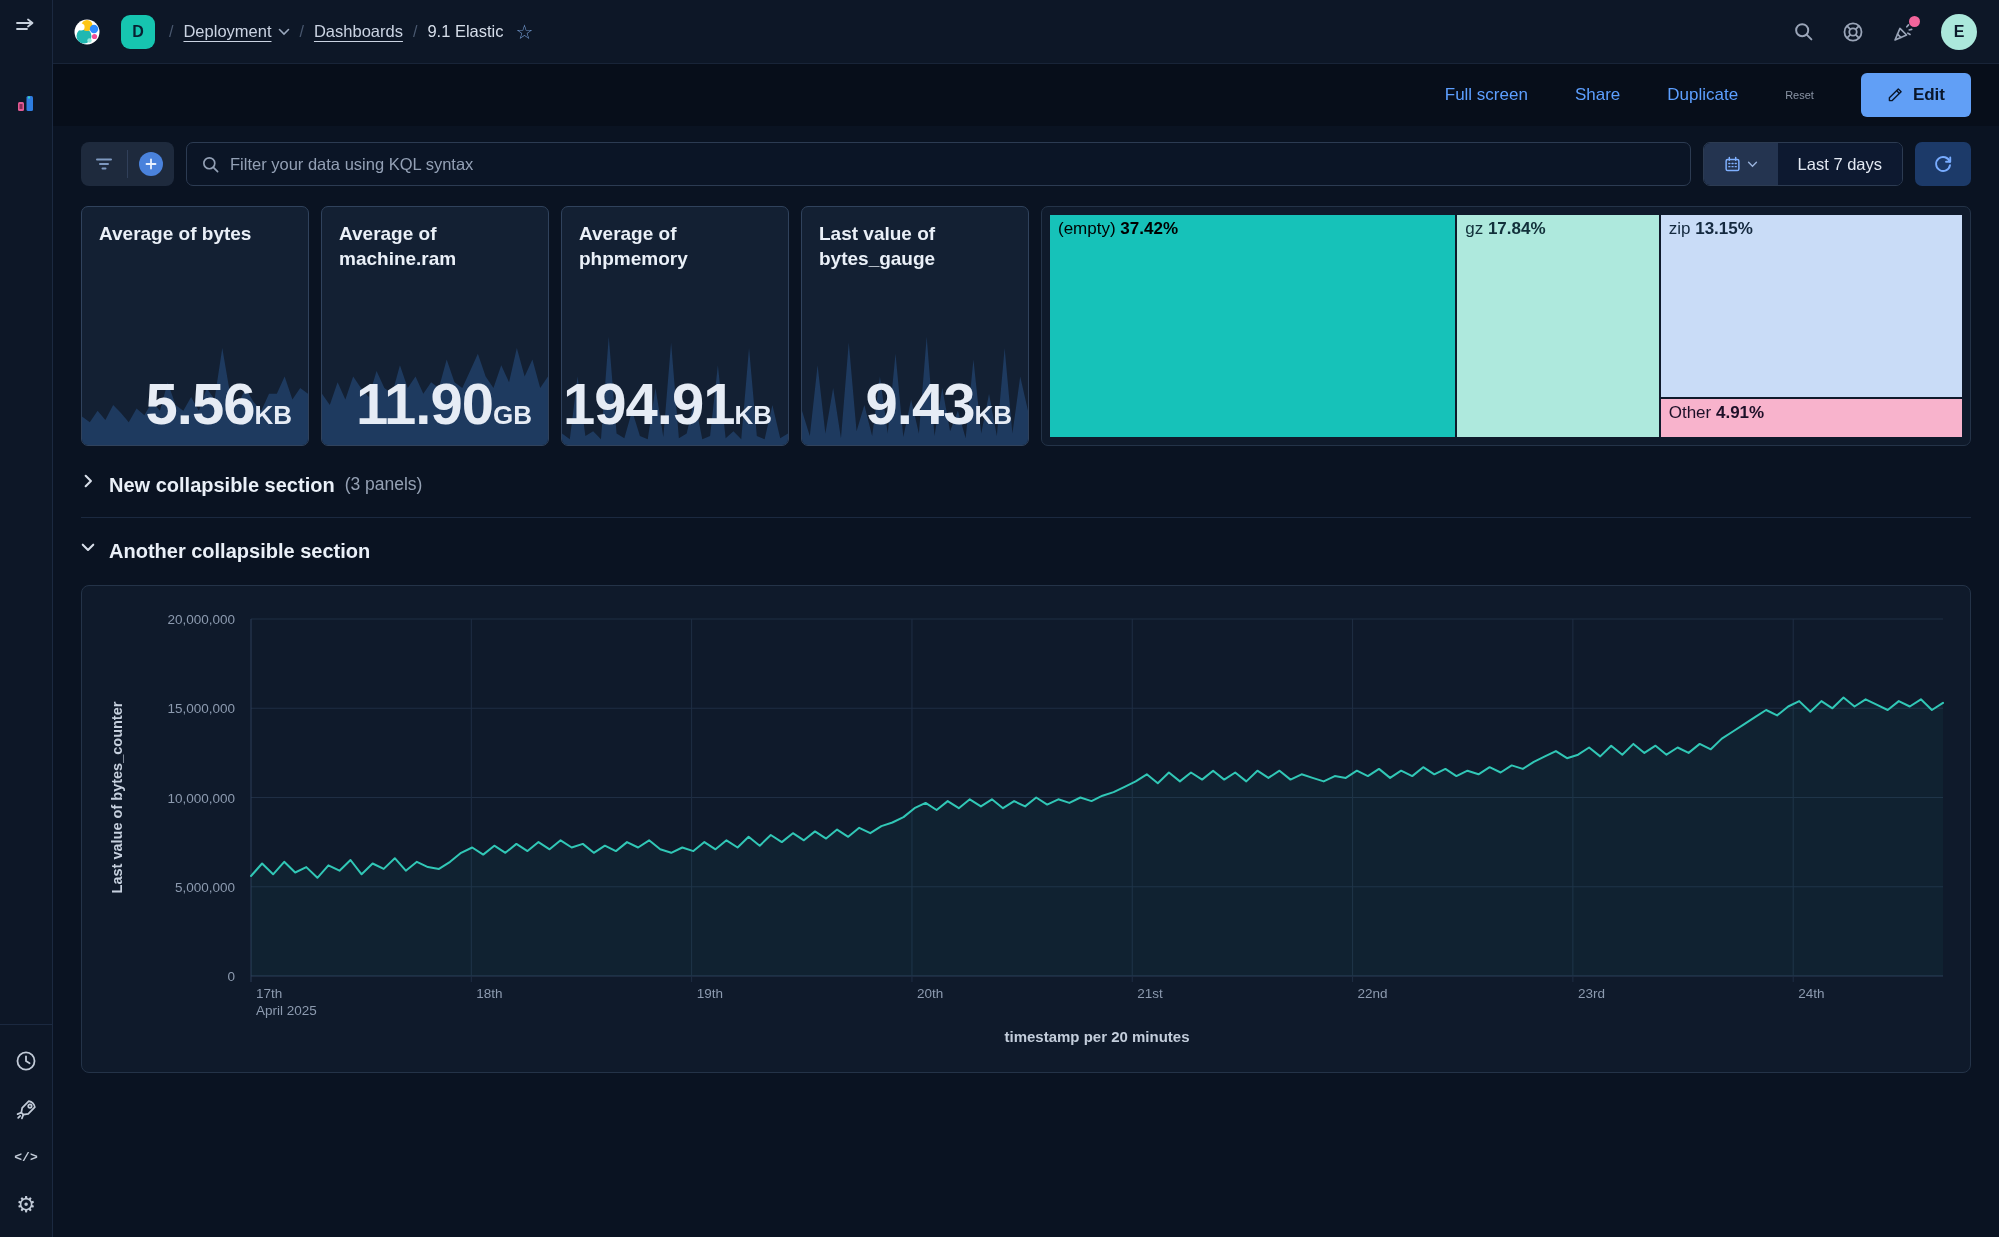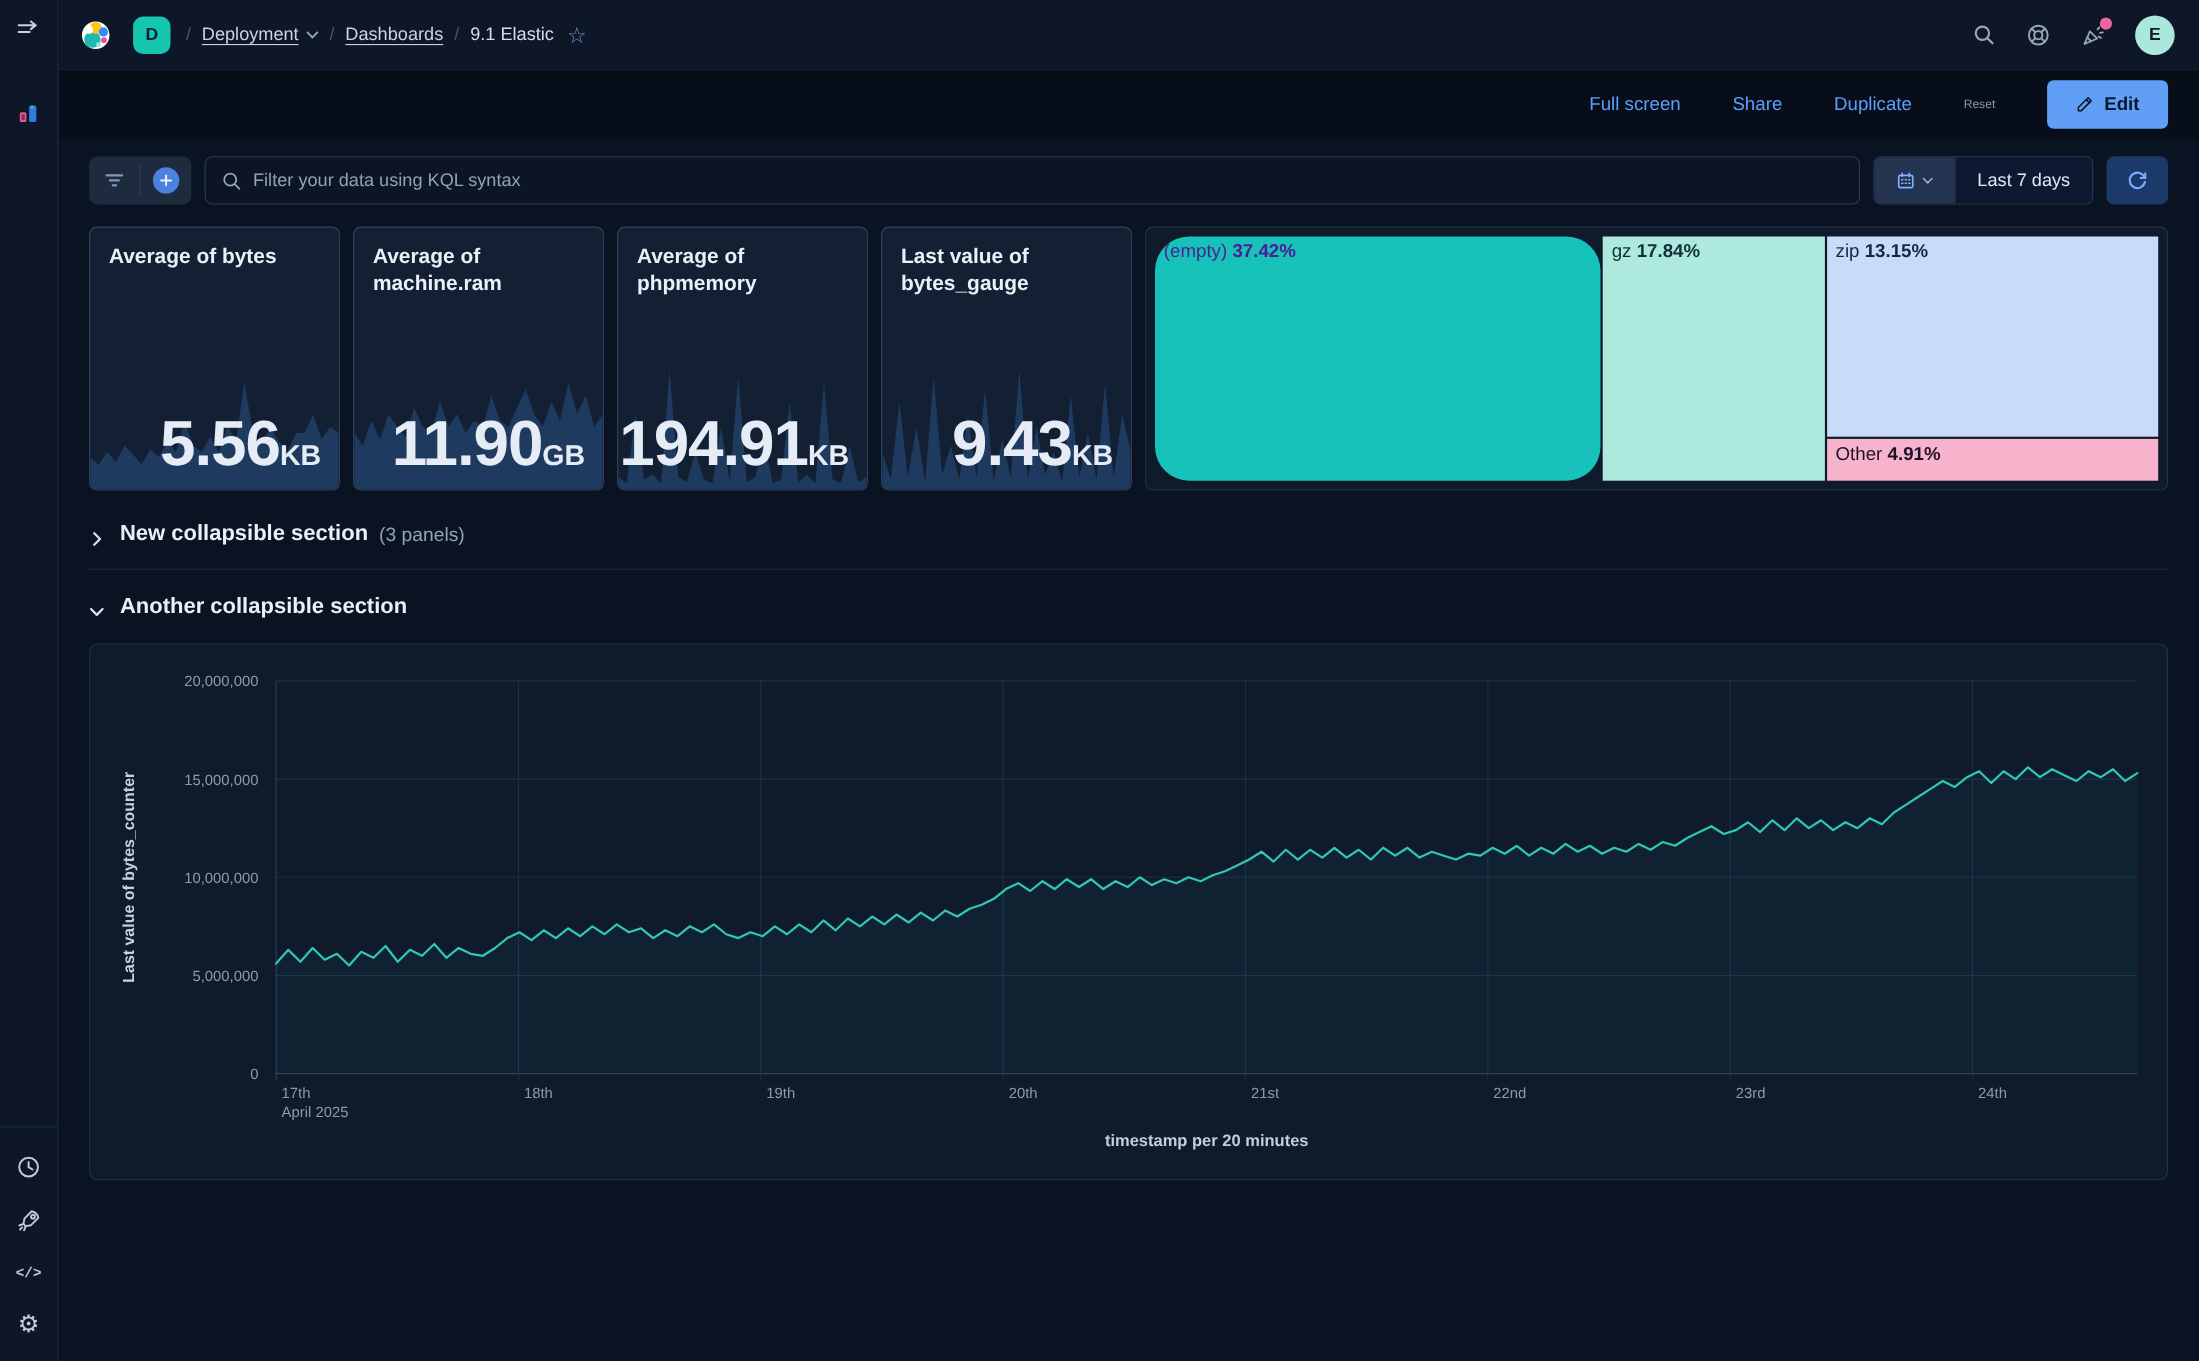--- a/index.html
+++ b/index.html
@@ -75,21 +75,21 @@
 
   .treemap-panel { flex:1; background:#0F1A2B; border:1px solid #243348; border-radius:7px; padding:8px; }
   .tm-wrap { width:100%; height:100%; display:flex; gap:2px; }
   .tm-cell { padding:4px 8px; font-size:17px; color:#14202C; overflow:hidden; cursor:pointer; }
   .tm-cell b { font-weight:bold; }
   .tm-right { display:flex; flex-direction:column; gap:2px; }
   .tm-row { flex:1; display:flex; gap:2px; }
   .tm-other { height:38px; }
 
   
-  .section-hdr { display:flex; align-items:flex-end; gap:14px; cursor:pointer; }
+  .section-hdr { display:flex; align-items:flex-start; gap:14px; cursor:pointer; }
   .sec-1 { margin-top:28px; }
   .sec-2 { margin-top:22px; }
   .section-title { font-size:20px; font-weight:bold; color:#EAF0F8; }
   .section-suffix { font-size:17.5px; color:#94A0B3; margin-left:-4px; }
   .section-divider { height:1px; background:#1B2940; margin-top:20px; }
 
   
   .chart-panel { margin-top:22px; height:488px; background:#0F1A2B; border:1px solid #243348;
     border-radius:8px; position:relative; }
   #chart-box { position:absolute; inset:0; }
@@ -281,21 +281,21 @@
         <svg class="spark" viewBox="0 0 100 40" preserveAspectRatio="none">
             <path d="M0,40 L0.00,28.00 L3.45,36.80 L6.90,12.00 L10.34,36.00 L13.79,20.00 L17.24,37.60 L20.69,4.00 L24.14,35.20 L27.59,26.00 L31.03,36.80 L34.48,16.00 L37.93,36.00 L41.38,8.00 L44.83,37.20 L48.28,24.00 L51.72,36.00 L55.17,2.00 L58.62,36.80 L62.07,20.00 L65.52,35.20 L68.97,28.00 L72.41,37.60 L75.86,10.00 L79.31,36.00 L82.76,22.00 L86.21,36.80 L89.66,6.00 L93.10,36.00 L96.55,16.00 L100.00,28.00 L100,40 Z" fill="#1E3A5F"></path>
           </svg>
         <div class="metric-value">
           <span class="mv-num">9.43</span><span class="mv-unit">KB</span>
         </div>
       </div>
 
       <div class="treemap-panel">
         <div class="tm-wrap">
-          <div class="tm-cell" id="tm-0" style="background: rgb(22, 194, 185); color: #4c1d95; flex: 37.42 1 0px; border-radius: 31px;">
+          <div class="tm-cell" id="tm-0" style="background: rgb(22, 194, 185); color: #000000; flex: 37.42 1 0px;">
             <span>(empty)</span> <b>37.42%</b>
           </div>
           <div class="tm-cell" id="tm-1" style="background: rgb(174, 233, 221); color: rgb(18, 48, 58); flex: 17.84 1 0px;">
             <span>gz</span> <b>17.84%</b>
           </div>
           <div class="tm-right" id="tm-right" style="flex: 28.97 1 0px;">
             <div class="tm-row">
               <div class="tm-cell" id="tm-3" style="background: rgb(201, 220, 247); color: rgb(20, 41, 63); flex: 13.15 1 0px;">
                 <span>zip</span> <b>13.15%</b>
               </div>

